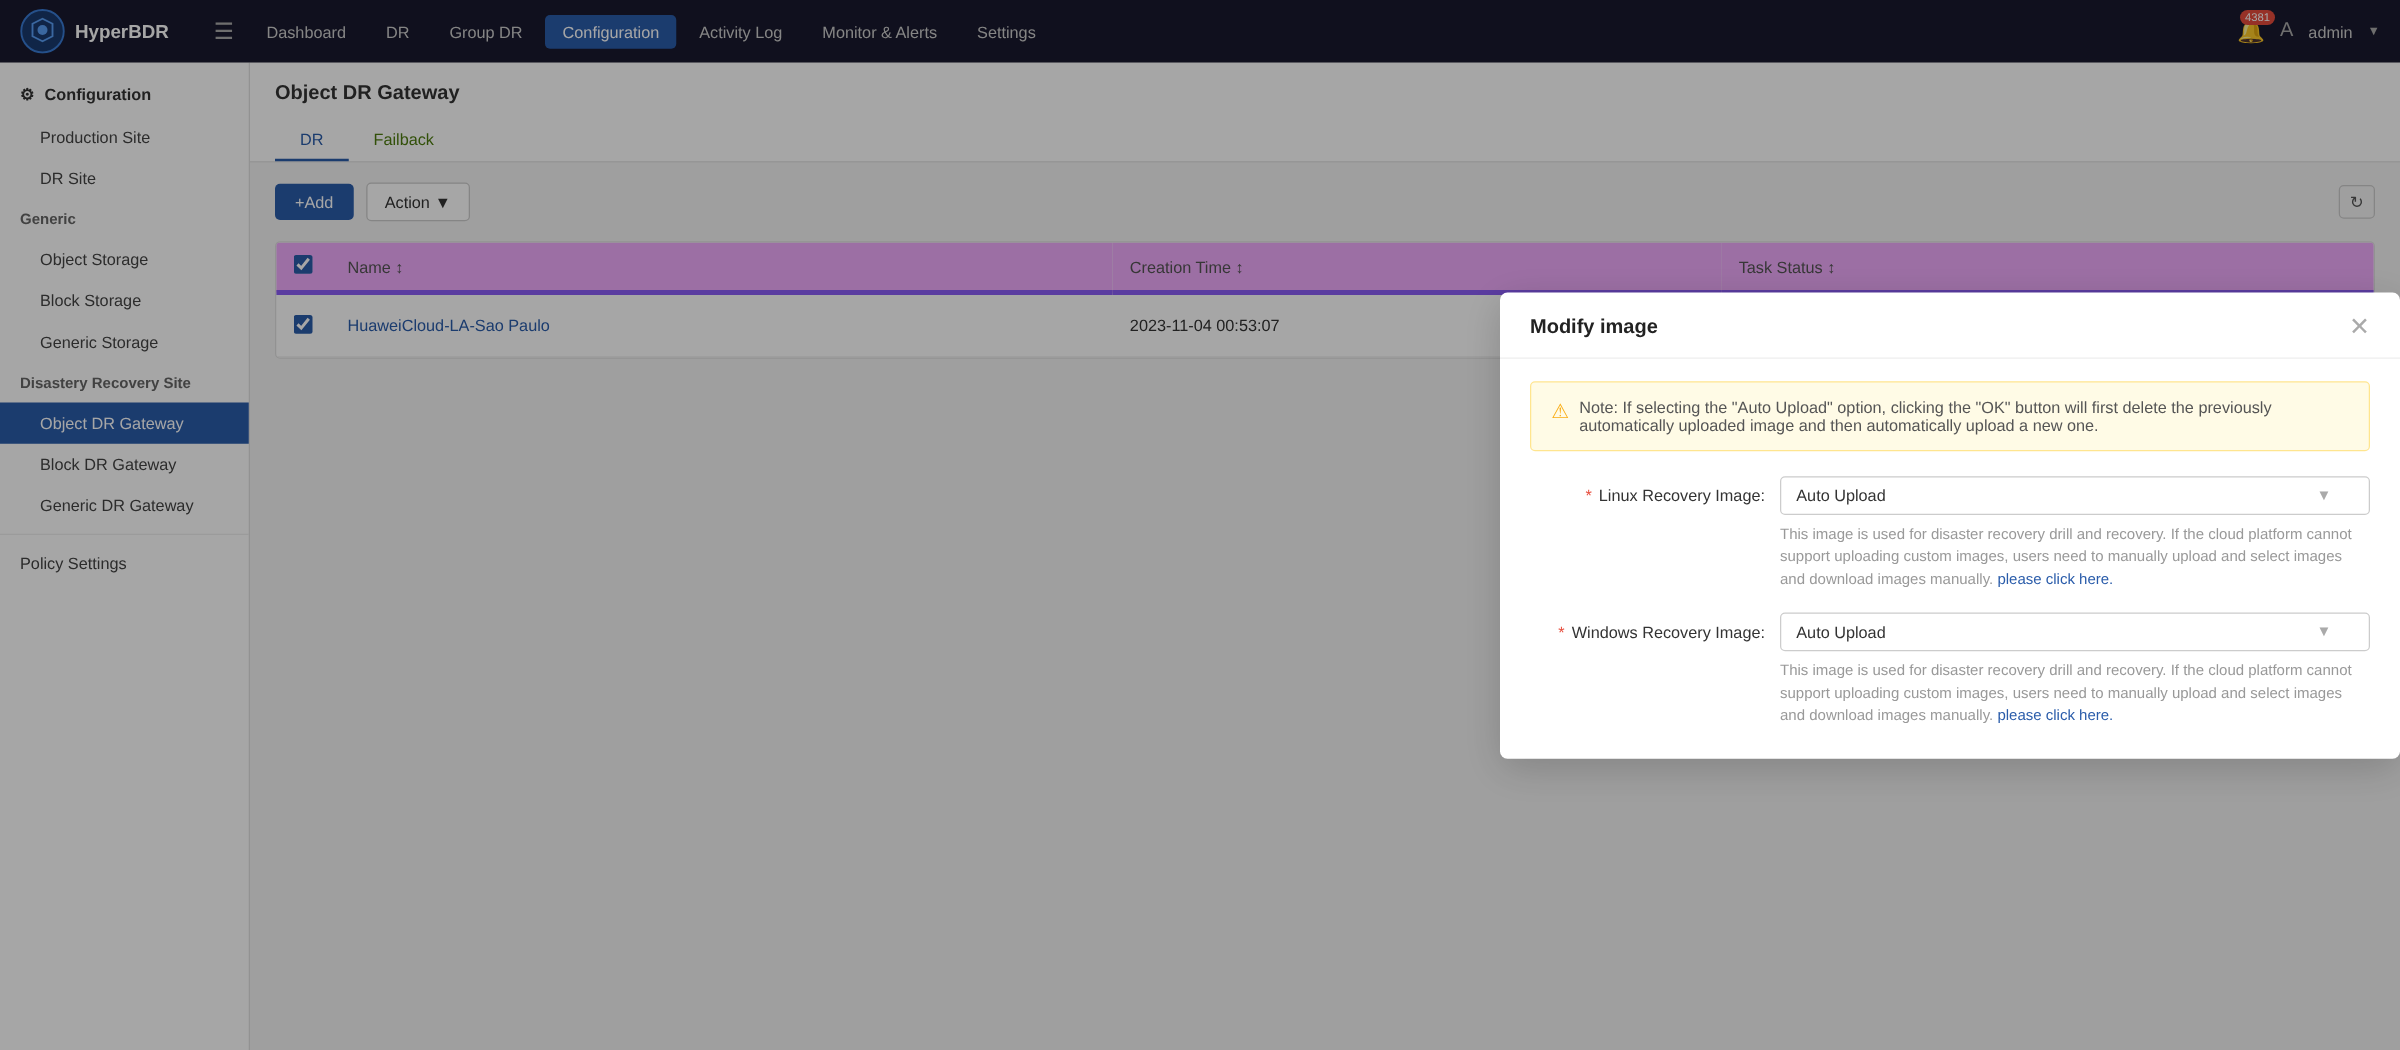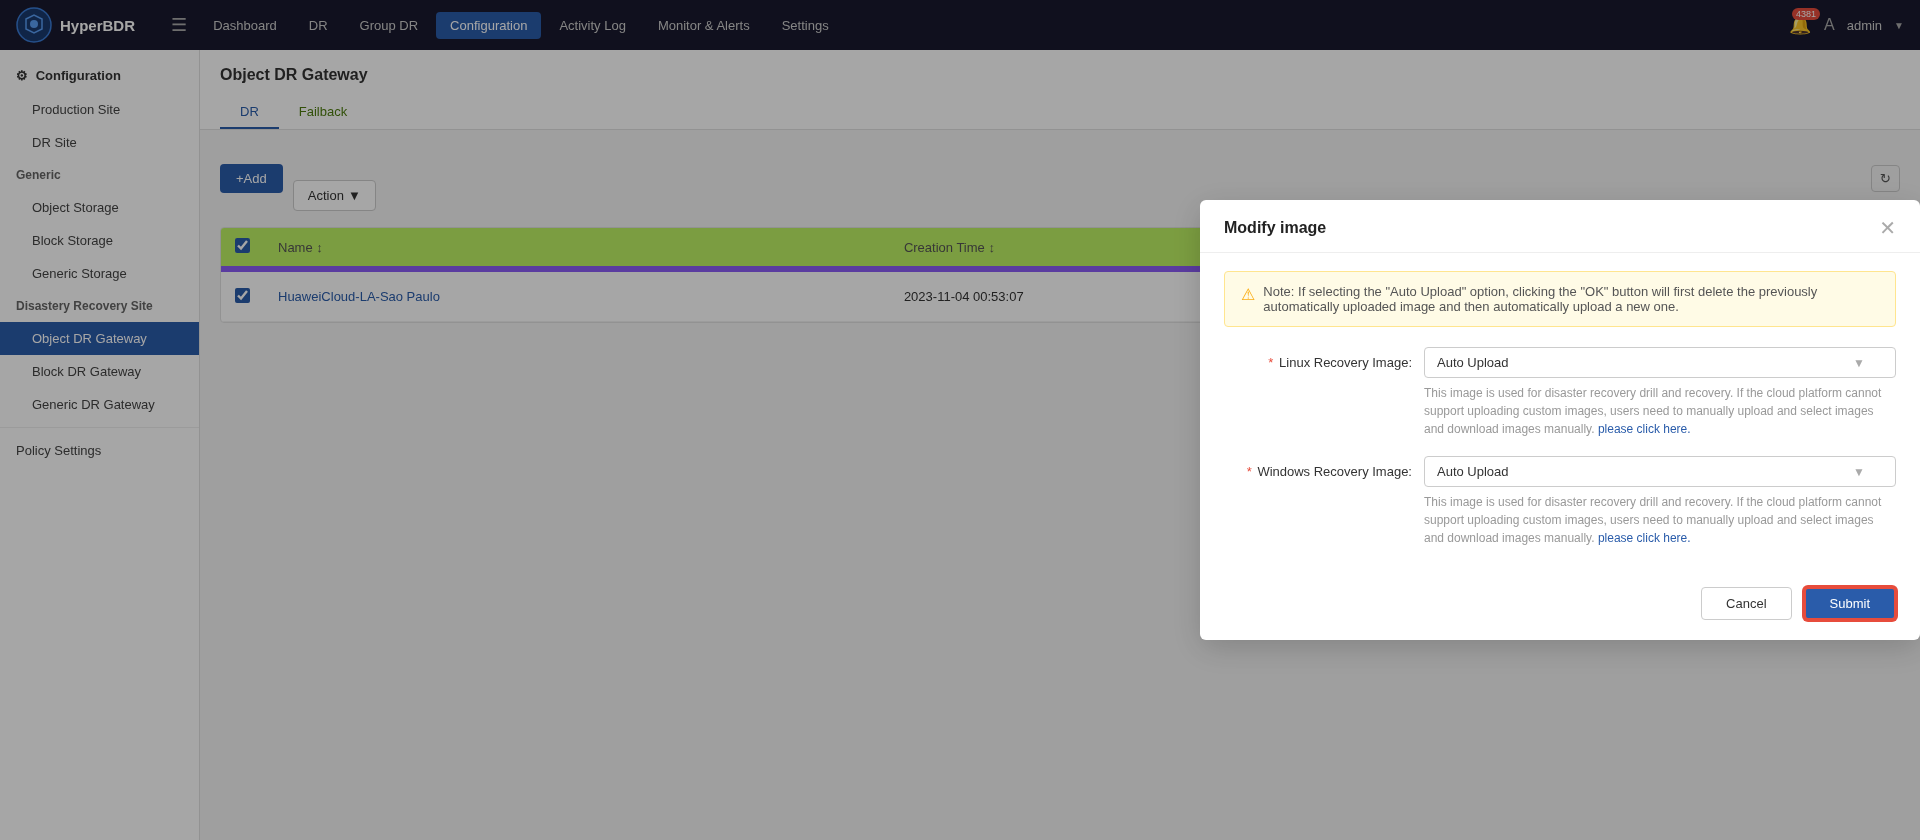--- a/index.html
+++ b/index.html
@@ -158,34 +158,33 @@
       background: #fff;
       color: #333;
       border: 1px solid #ccc;
       padding: 7px 14px;
       border-radius: 4px;
       font-size: 13px;
       cursor: pointer;
       display: flex;
       align-items: center;
       gap: 4px;
-      margin-top: 34px;
     }
     .table-wrap {
       background: #fff;
       border-radius: 4px;
       border: 1px solid #e0e0e0;
       overflow: hidden;
     }
     table {
       width: 100%;
       border-collapse: collapse;
       font-size: 13px;
     }
-    thead tr { background: #bef264; border-bottom: 6px solid #8b5cf6; }
+    thead tr { background: #f0abfc; border-bottom: 4px solid #8b5cf6; }
     th {
       padding: 10px 14px;
       text-align: left;
       color: #555;
       font-weight: 500;
       white-space: nowrap;
     }
     td {
       padding: 10px 14px;
       color: #333;
@@ -467,18 +466,14 @@
             <span>Auto Upload</span>
             <span class="select-chevron">▼</span>
           </div>
           <div class="form-hint">
             <span>This image is used for disaster recovery drill and recovery. If the cloud platform cannot support uploading custom images, users need to manually upload and select images and download images manually.</span>
             <span class="form-link">please click here.</span>
           </div>
         </div>
       </div>
     </div>
-    <div class="modal-footer">
-      <button class="btn-cancel">Cancel</button>
-      <button class="btn-submit">Submit</button>
-    </div>
   </div>
 </div>
 
 </body></html>

